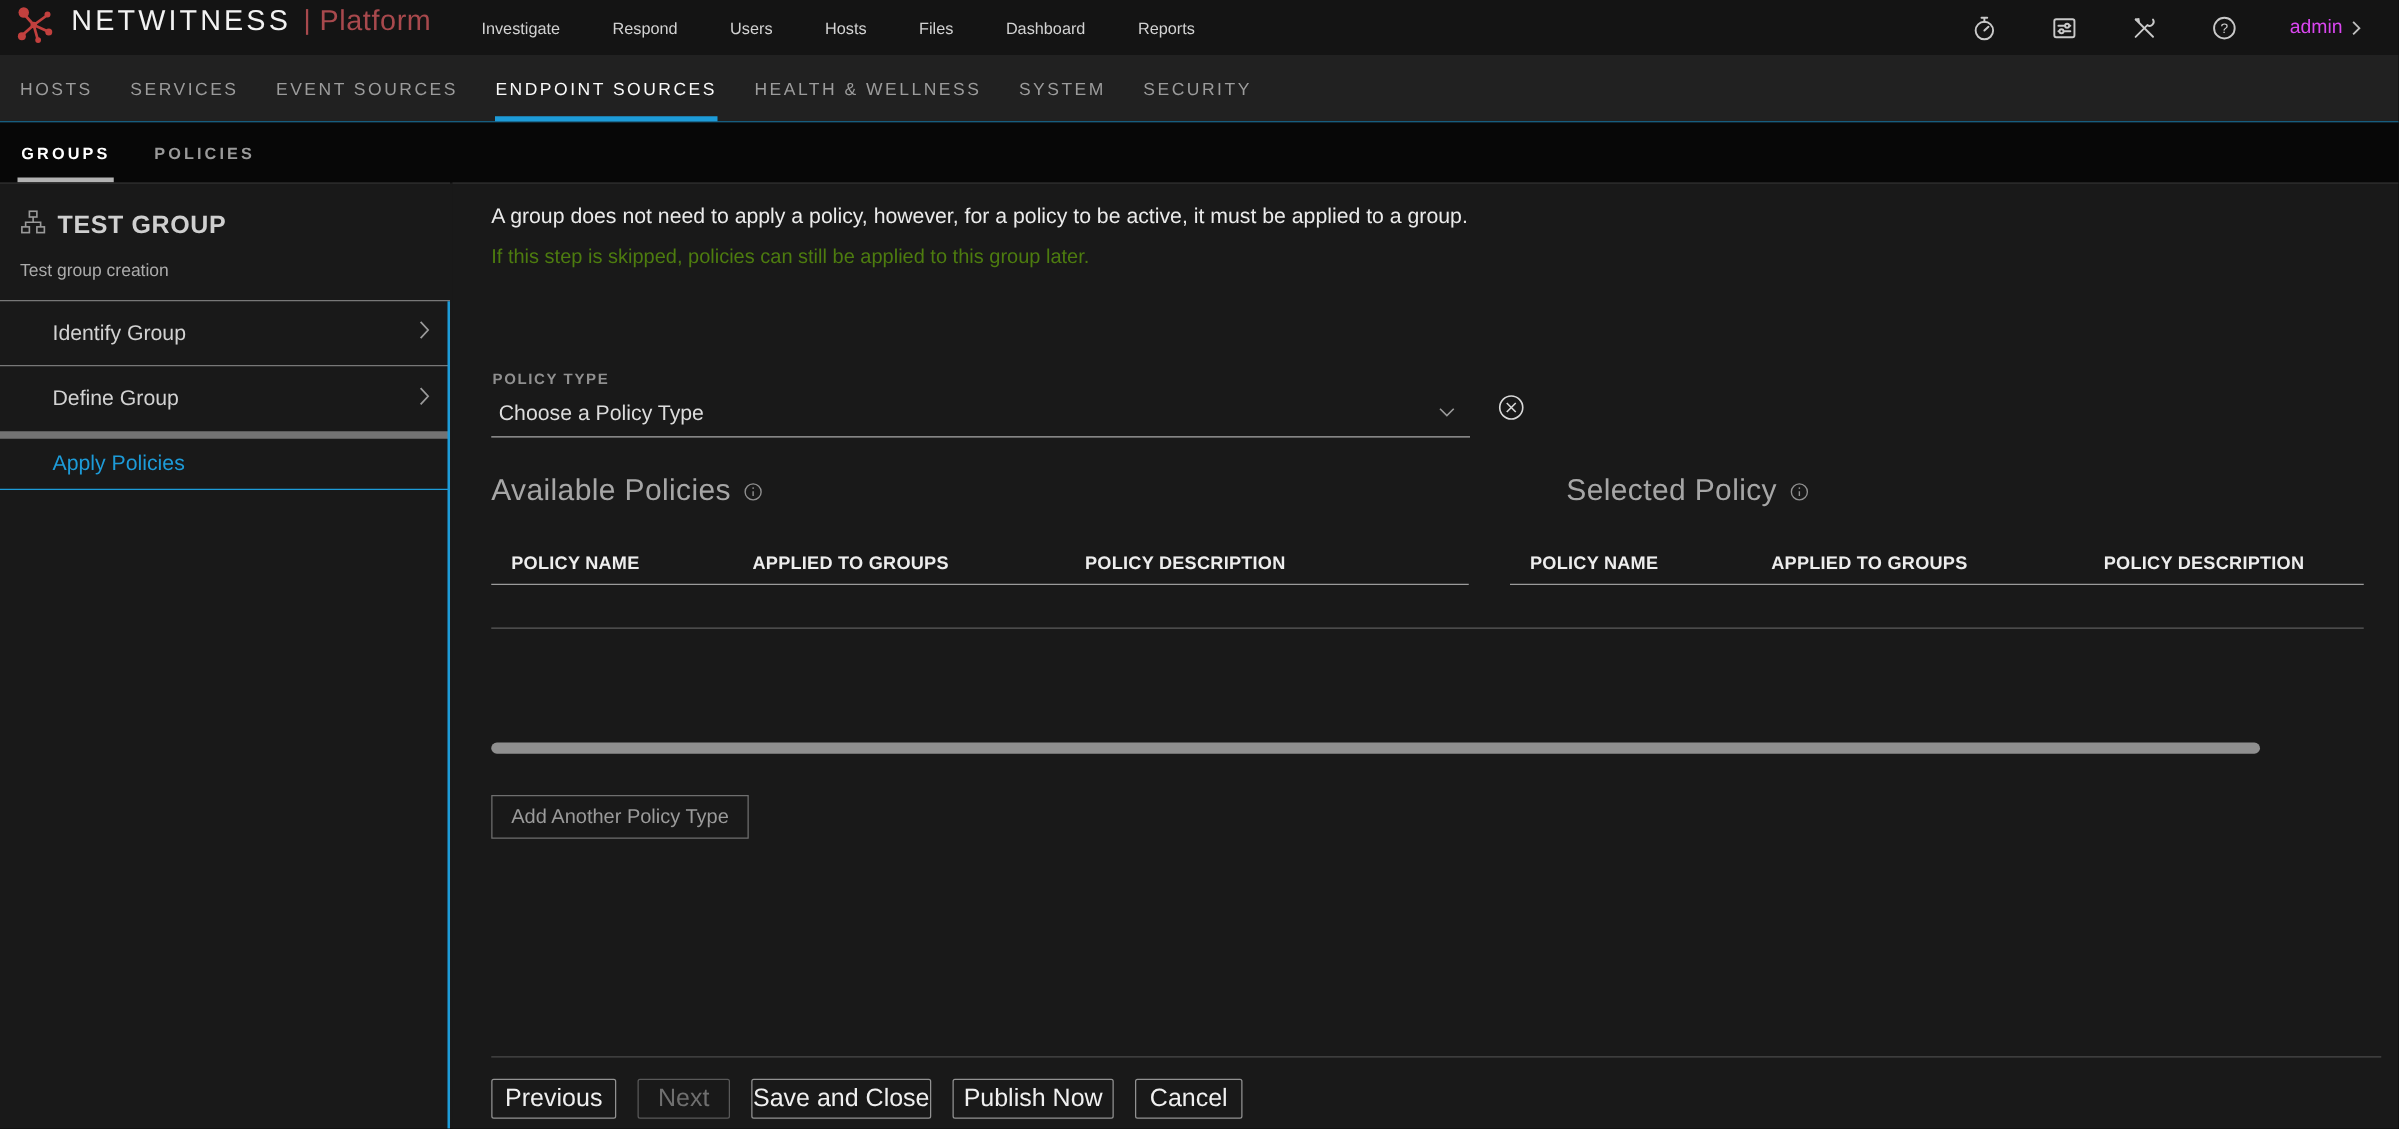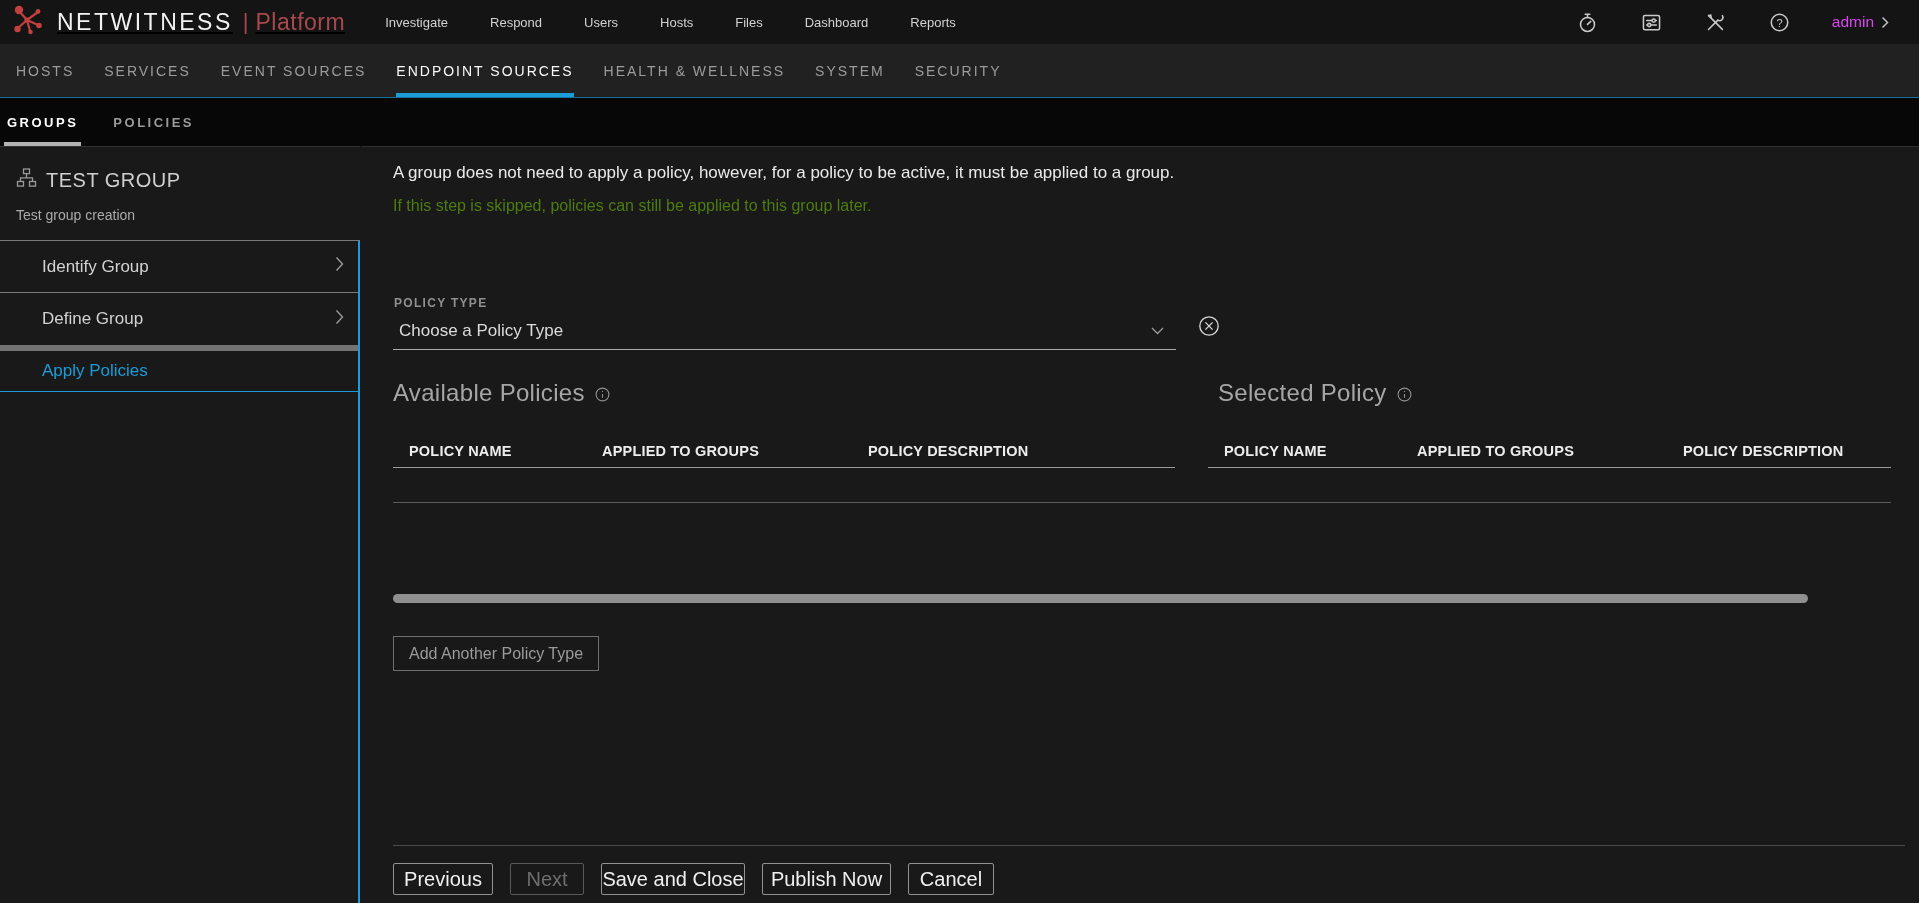--- a/index.html
+++ b/index.html
@@ -2,49 +2,49 @@
 <html><head>
 <meta charset="utf-8">
 <style>
   * { margin:0; padding:0; box-sizing:border-box; }
   html,body { background:#000; }
   body { font-family:"Liberation Sans", sans-serif; }
   #screen { position:relative; width:1919px; height:903px; background:#191919; overflow:hidden; }
 
   
   .topbar { position:absolute; top:0; left:0; right:0; height:44px; background:#141414; display:flex; align-items:center; }
-  .brand { display:flex; align-items:center; margin-left:11px;text-decoration:underline; }
+  .brand { display:flex; align-items:flex-start; margin-left:11px; }
   .brand-name { color:#f2f2f2; font-size:23px; letter-spacing:2.5px; margin-left:12px; font-weight:400; }
   .brand-sep { color:#a8494d; font-size:22px; margin:0 7px 0 10px; font-weight:300; }
   .brand-product { color:#a8494d; font-size:23px; letter-spacing:0.5px; }
   .top-nav { display:flex; gap:42px; margin-left:40px; }
   .top-nav-item { color:#d2d2d2; font-size:13px; cursor:pointer; }
   .top-right { margin-left:auto; display:flex; align-items:center; gap:41px; padding-right:30px; }
   .top-right svg { display:block; }
   .user-menu { display:flex; align-items:center; gap:7px; color:#d946ef; font-size:15.5px; cursor:pointer; }
 
   
   .modulebar { position:absolute; top:44px; left:0; right:0; height:54px; background:#212121;
                border-bottom:1px solid #15729f; display:flex; align-items:stretch; padding-left:16px; gap:30px; }
   .module-item { display:flex; align-items:center; color:#9c9c9c; font-size:14px; letter-spacing:2px;
                  position:relative; cursor:pointer; white-space:nowrap; }
   .module-item.active { color:#fafafa; }
   .module-item.active::after { content:""; position:absolute; left:0; right:0; bottom:0; height:4px; background:#1d9bd8; }
 
   
-  .subbar { position:absolute; top:98px; left:0; right:0; height:48px; background:#070707; display:flex; align-items:stretch; padding-left:7px; gap:35px; }
+  .subbar { position:absolute; top:98px; left:0; right:0; height:48px; background:#070707; display:flex; align-items:stretch; padding-left:17px; gap:35px; }
   .sub-item { display:flex; align-items:center; color:#9a9a9a; font-size:13px; font-weight:700; letter-spacing:2.5px; position:relative; cursor:pointer; }
   .sub-item.active { color:#ffffff; }
   .sub-item.active::after { content:""; position:absolute; left:-3px; right:-3px; bottom:0; height:4px; background:#b2b2b2; }
 
   
   .sidebar { position:absolute; top:146px; left:0; width:360px; bottom:0; background:#191919; border-top:1px solid #2f2f2f; }
   .sidebar .blue-edge { position:absolute; right:0; top:94px; bottom:0; width:2px; background:#1d9bd8; }
   .sb-header { height:94px; padding:21px 16px 0 16px; border-bottom:1px solid #787878; }
-  .sb-title-row { display:flex; align-items:center; gap:9px; }
+  .sb-title-row { display:flex; align-items:center; gap:9px;font-weight:bold; }
   .sb-title { color:#cfcfcf; font-size:20px; letter-spacing:0.5px; }
   .sb-desc { margin-top:15px; color:#ababab; font-size:14px; }
   .sb-step { height:52px; display:flex; align-items:center; justify-content:space-between;
              padding:0 16px 0 42px; color:#d2d2d2; font-size:17px; border-bottom:1px solid #787878; cursor:pointer; }
   .sb-step.no-border { border-bottom:none; }
   .sb-step.active { height:47px; color:#1d9bd8; border-top:6px solid #737373; border-bottom:1px solid #1d9bd8; }
 
   
   .main { position:absolute; top:146px; left:362px; right:0; bottom:0; background:#191919; border-top:1px solid #2f2f2f; }
   .intro-1 { position:absolute; left:31px; top:16px; color:#eaeaea; font-size:17px; }
@@ -52,21 +52,21 @@
 
   .policy-label { position:absolute; left:32px; top:149px; color:#909090; font-size:12px; font-weight:700; letter-spacing:1.3px; }
   .policy-select { position:absolute; left:31px; top:168px; width:783px; height:35px; border-bottom:1px solid #a9a9a9; cursor:pointer; }
   .policy-select .value { position:absolute; left:6px; top:6px; color:#dcdcdc; font-size:17px; }
   .policy-select .chev { position:absolute; right:12px; bottom:10px; }
   .remove-policy { position:absolute; left:836px; top:168px; width:22px; height:22px; cursor:pointer; }
 
   .section-title { position:absolute; color:#a6a6a6; font-size:24px; font-weight:400; letter-spacing:0.3px; display:flex; align-items:flex-start; gap:10px; }
   .section-title .info { margin-top:1px; }
   .title-available { left:31px; top:232px; }
-  .title-selected { left:856px; top:232px; }
+  .title-selected { left:891px; top:232px; }
 
   .ptable { position:absolute; top:288px; }
   .ptable.left { left:31px; width:782px; }
   .ptable.right { left:846px; width:683px; }
   .ptable .hrow { display:grid; grid-template-columns:193px 266px 1fr; padding-left:16px; height:33px; align-items:center; border-bottom:1px solid #9b9b9b; }
   .ptable .hcell { color:#ededed; font-size:14.5px; font-weight:700; letter-spacing:0.2px; white-space:nowrap; }
 
   .tables-bottom-divider { position:absolute; left:31px; top:355px; width:1498px; height:1px; background:#5c5c5c; }
 
   .hscrollbar { position:absolute; left:31px; top:447px; width:1415px; height:9px; border-radius:4.5px; background:#8f8f8f; cursor:pointer; }

